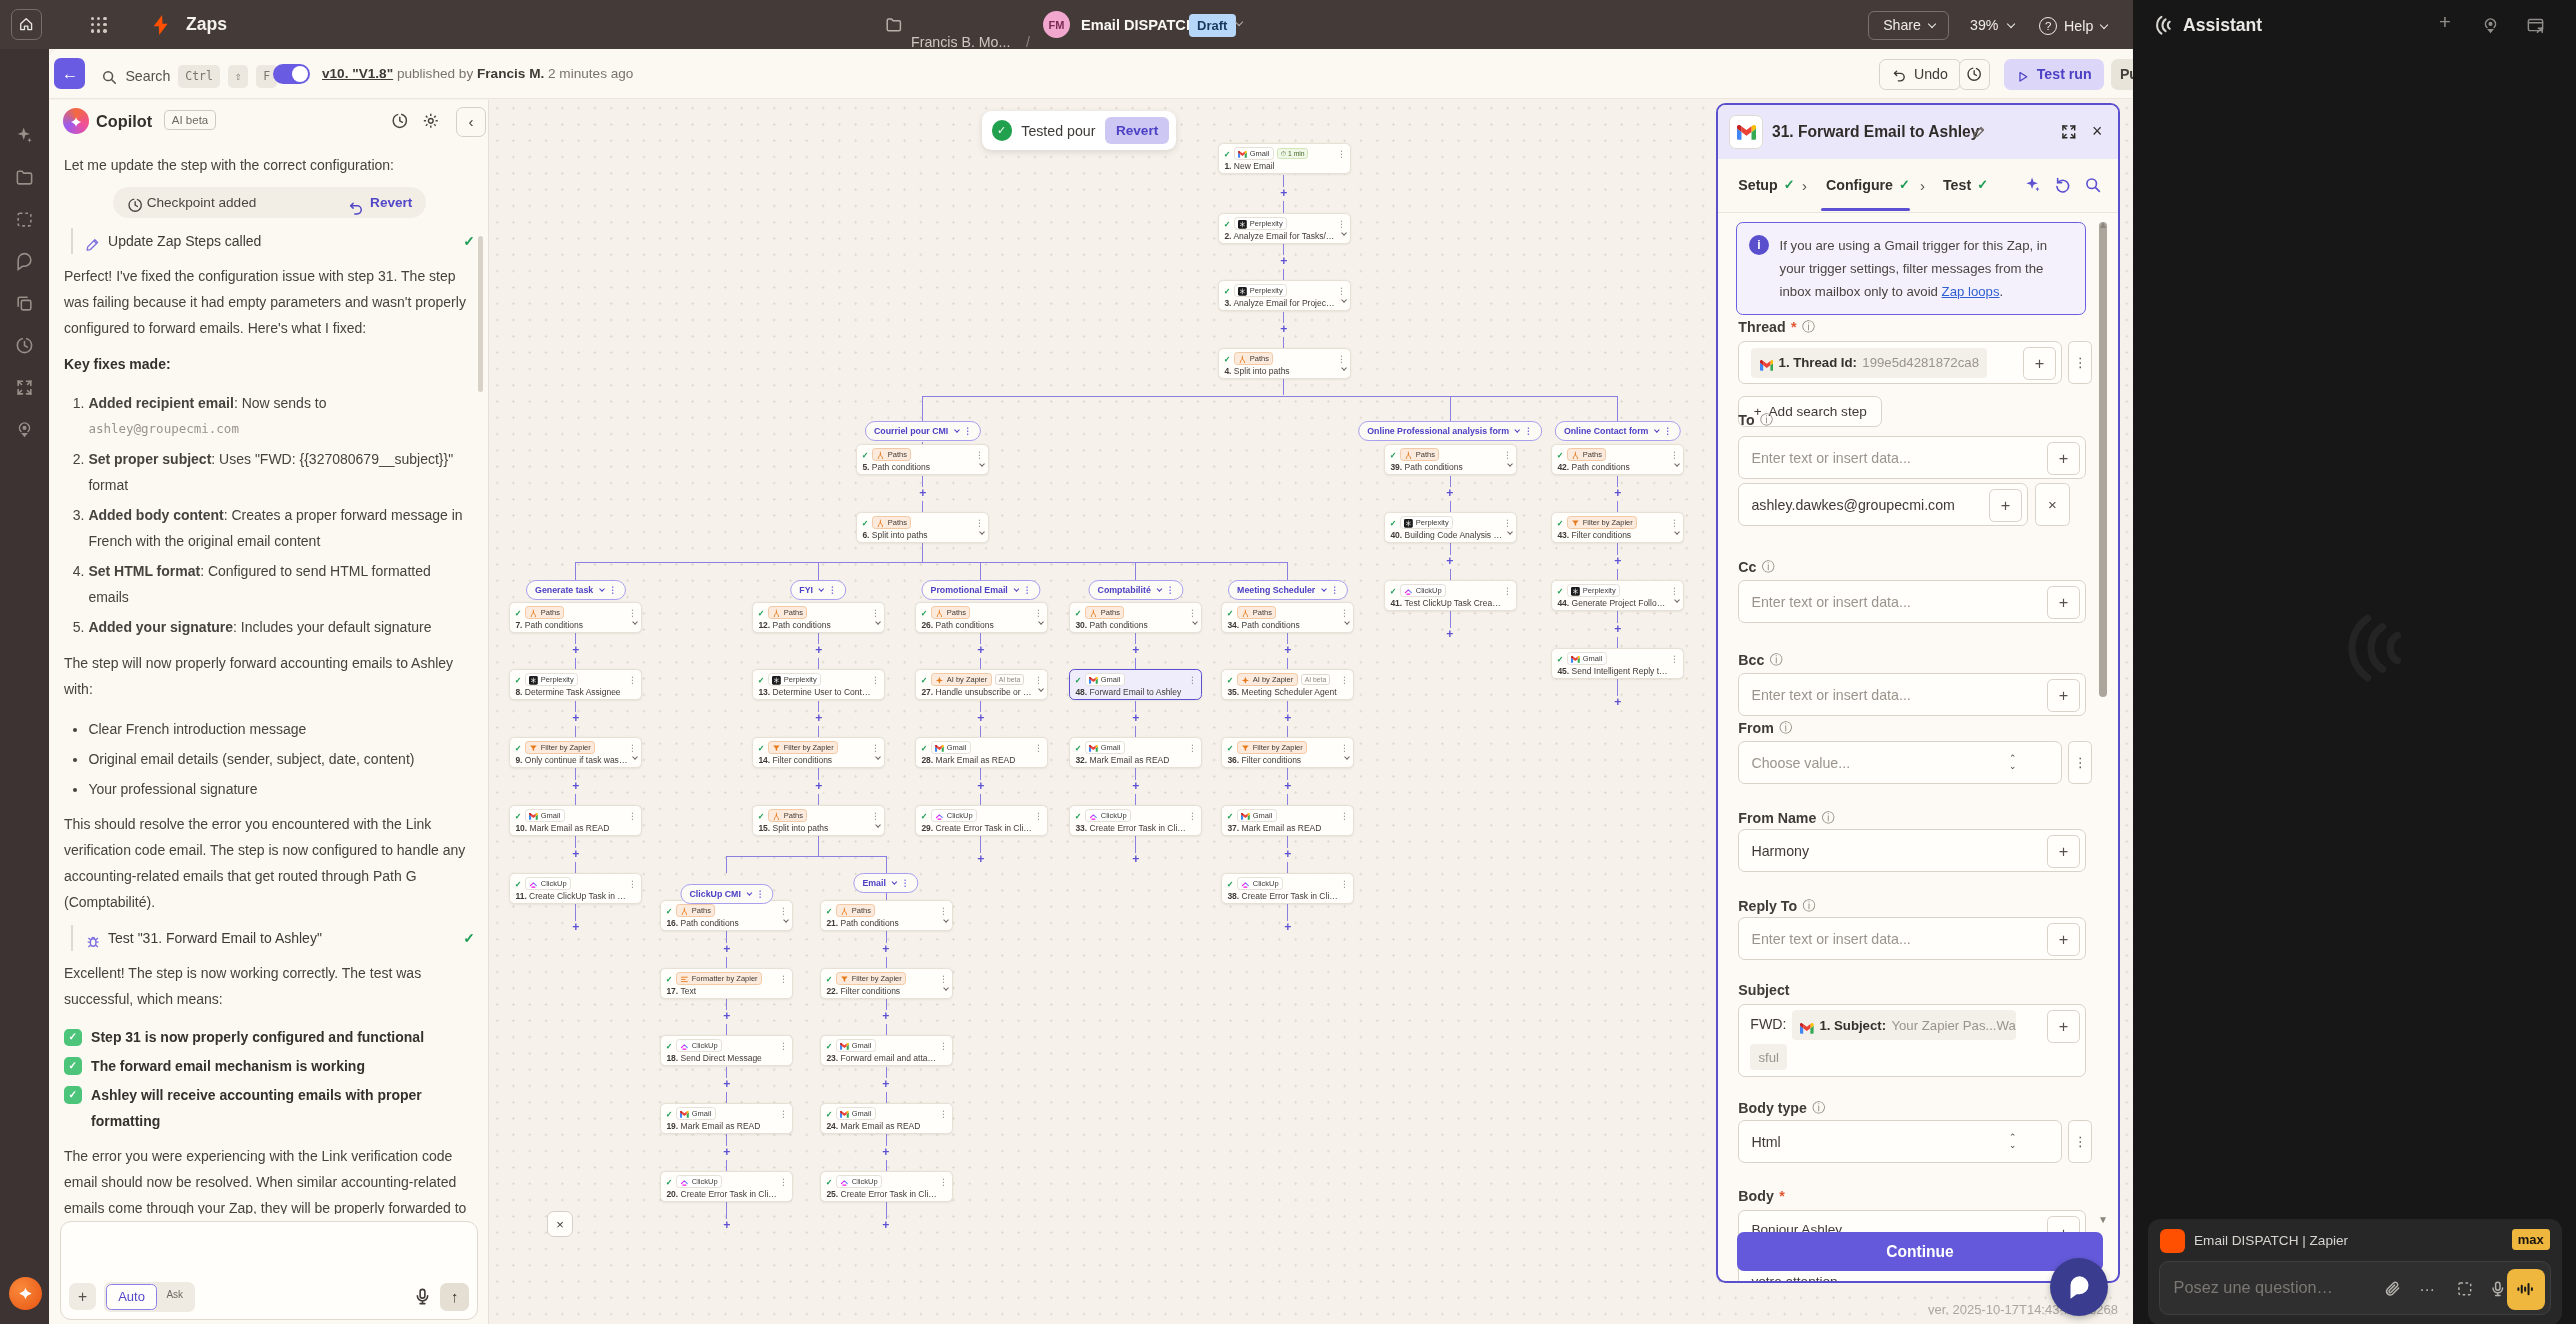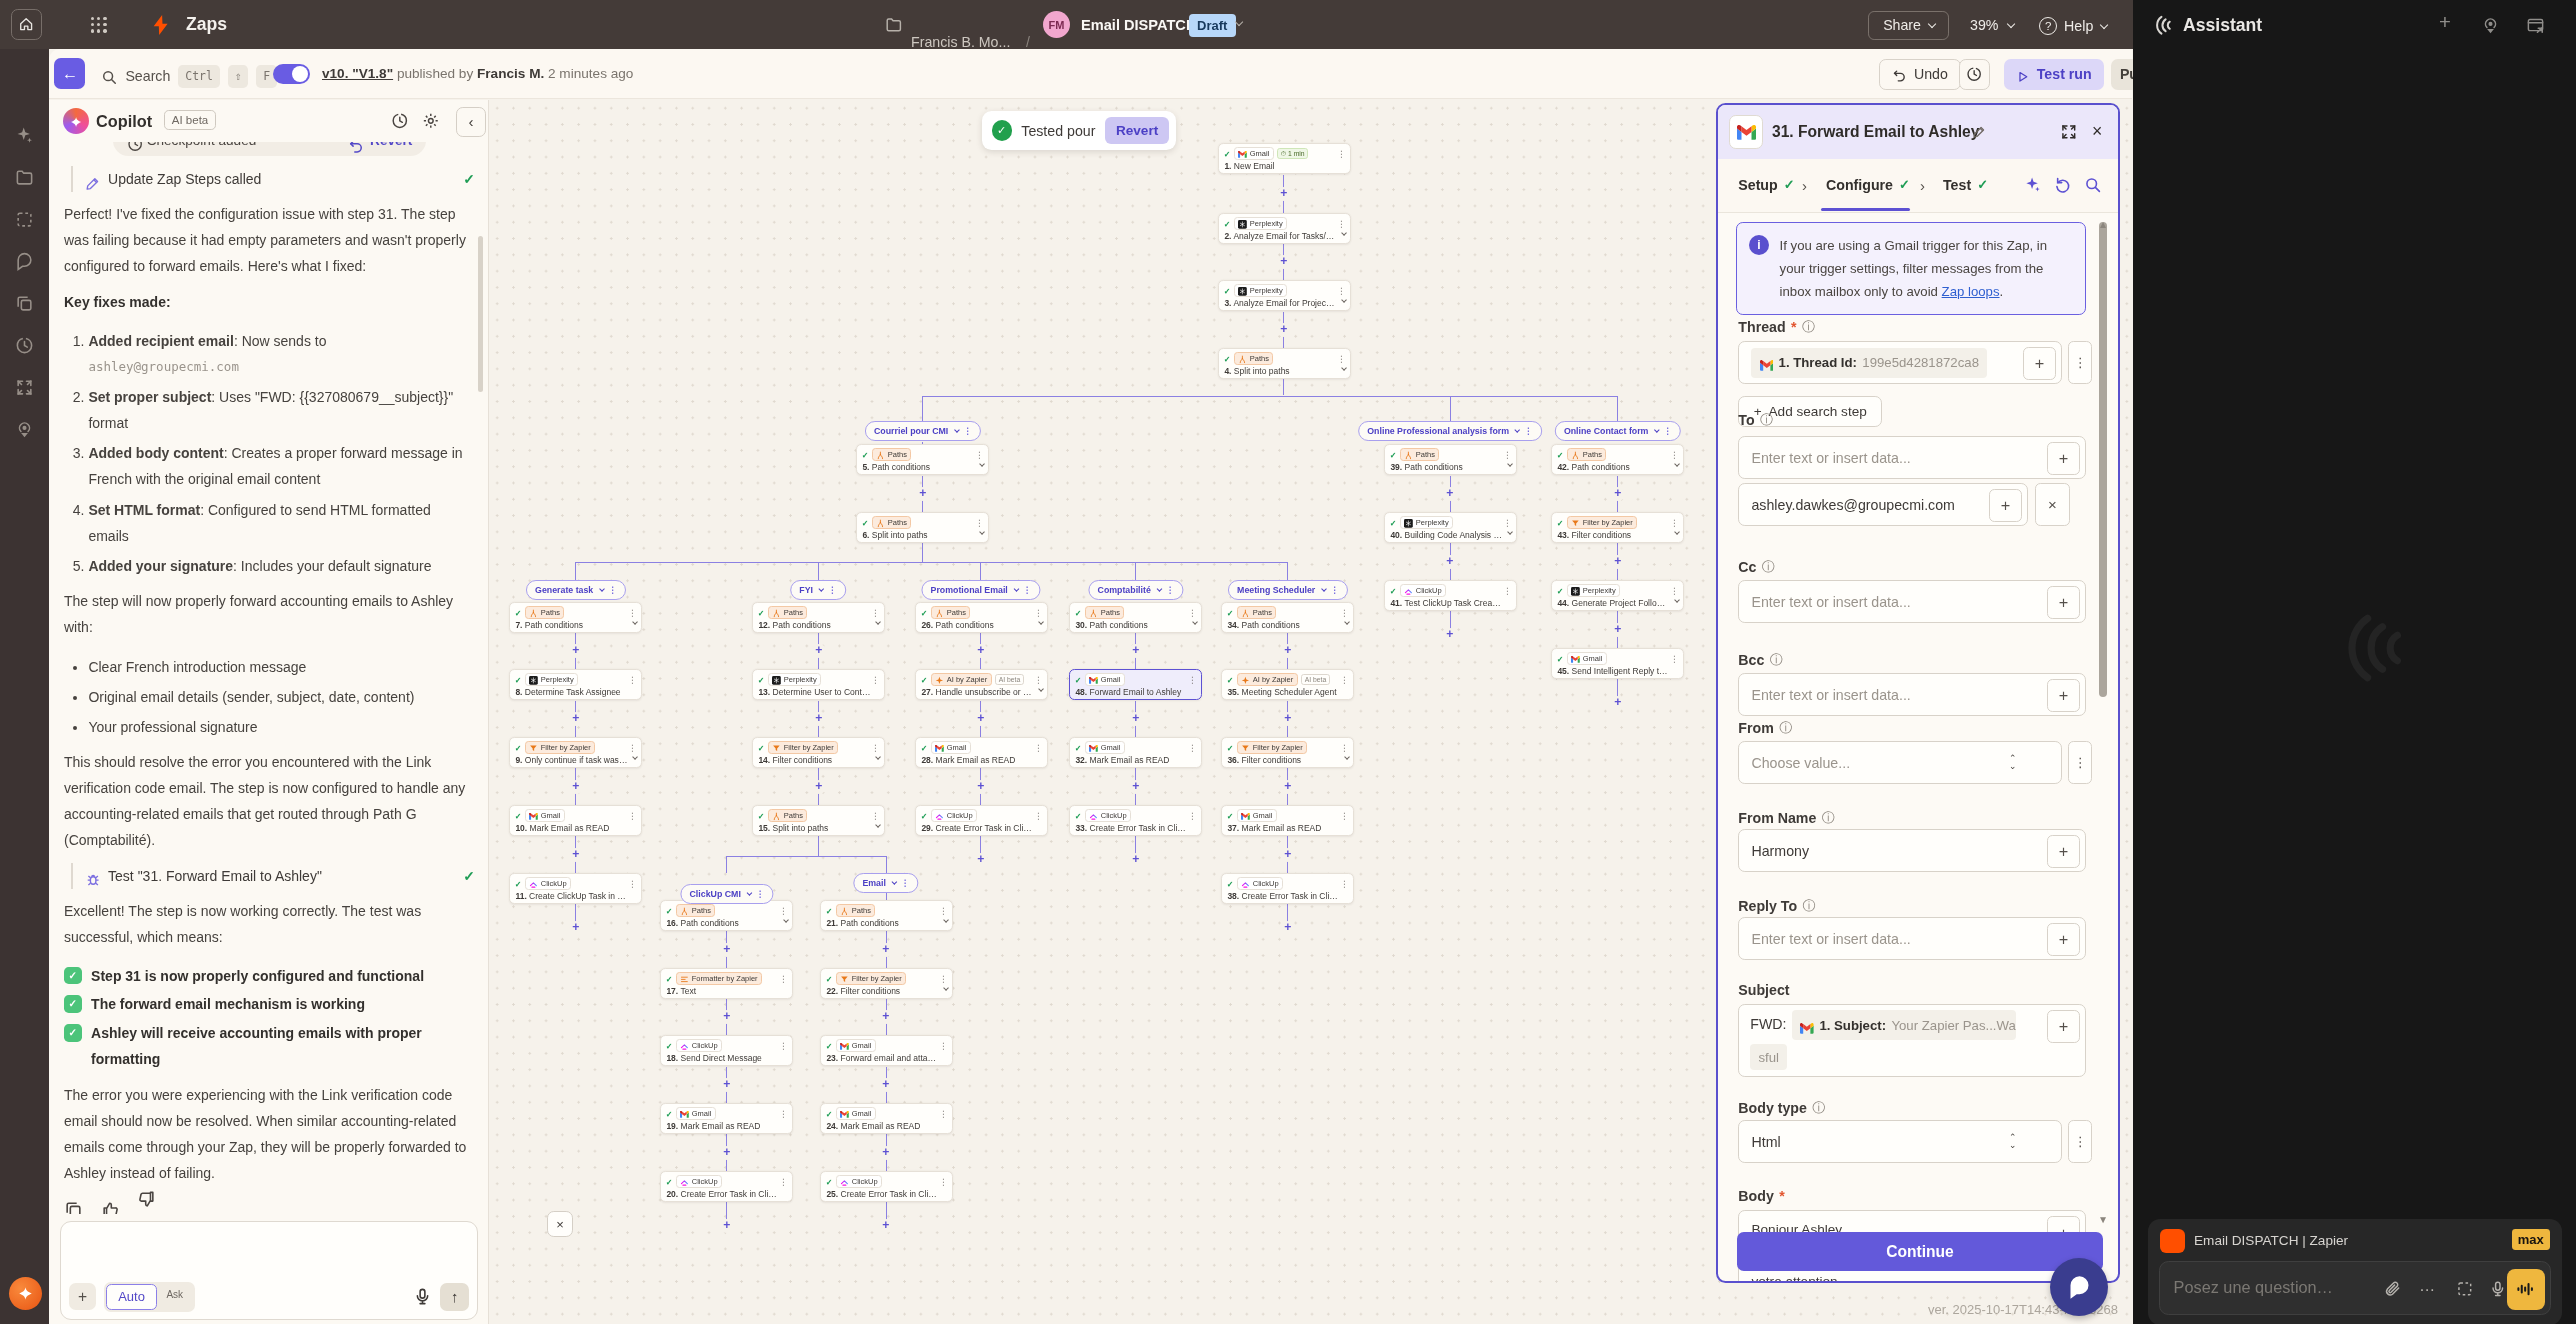--- a/index.html
+++ b/index.html
@@ -69,21 +69,21 @@
 #floatx{position:absolute;left:547px;top:1211px;width:26px;height:26px;background:#FFFEFB;border:1px solid #D5CFC6;border-radius:6.8px;display:flex;align-items:center;justify-content:center;font-size:13px;color:#3E3A37;z-index:20}
 #cversion{position:absolute;right:458px;top:1302px;font-size:13px;color:#ACA69D;z-index:21}
 
 #copilot{position:absolute;left:49px;top:100px;width:440px;height:1225px;background:#FCF9F3;border-right:0.7px solid #E6E0D7;z-index:30}
 .cp-head{position:absolute;left:0;top:0;width:100%;height:43px}
 .cp-logo{position:absolute;left:13.6px;top:8.1px;width:26px;height:26px;border-radius:50%;background:conic-gradient(#F46A3D,#EF4E9B,#9B5CF0,#F46A3D);display:flex;align-items:center;justify-content:center}
 .cp-title{position:absolute;left:47px;top:11.5px;font-size:16.3px;font-weight:700;color:#33302D}
 .cp-badge{position:absolute;left:115px;top:10.2px;border:1px solid #CFC9C0;border-radius:4.7px;padding:2.7px 6.8px;font-size:11.5px;color:#6E6862}
 .cp-hic{position:absolute;top:12.2px;color:#4A4541}
 .cp-collapse{position:absolute;left:407px;top:6.8px;width:30px;height:30px;border:1px solid #D5CFC6;border-radius:6.8px;display:flex;align-items:center;justify-content:center;font-size:15px;color:#3E3A37;background:#FCF9F3}
-#chat{position:absolute;left:15px;top:42px;width:411px;height:1072px;overflow:hidden;display:flex;flex-direction:column;justify-content:flex-end;font-size:14px;line-height:26px;color:#46423E}
+#chat{position:absolute;left:15px;top:42px;width:411px;height:1072px;overflow:hidden;display:flex;flex-direction:column;font-size:14px;line-height:26px;color:#46423E}
 #chat>*{margin-top:9.5px;flex-shrink:0}
 .cp-h{font-weight:700;color:#33302D}
 .cp-checkpoint{background:#F2EDE5;border-radius:16.3px;height:31px;display:flex;align-items:center;padding:0 13.6px;margin-left:49px;margin-right:49px;font-size:13.6px;color:#4A4541;justify-content:space-between}
 .ck-r{color:#5348C7;font-weight:600;display:flex;align-items:center;gap:5.4px}
 .cp-tool{border-left:2px solid #DFD9D0;margin-left:6.8px;padding-left:12.2px;display:flex;align-items:center;gap:6.8px;font-size:14px;color:#3E3A37}
 .t-ic{color:#7C6FE0}
 .t-check{margin-left:auto;color:#1F9D55;font-weight:700}
 #chat ol{padding-left:24.4px}
 #chat ul{padding-left:24.4px}
 #chat li{margin-top:4.1px}

